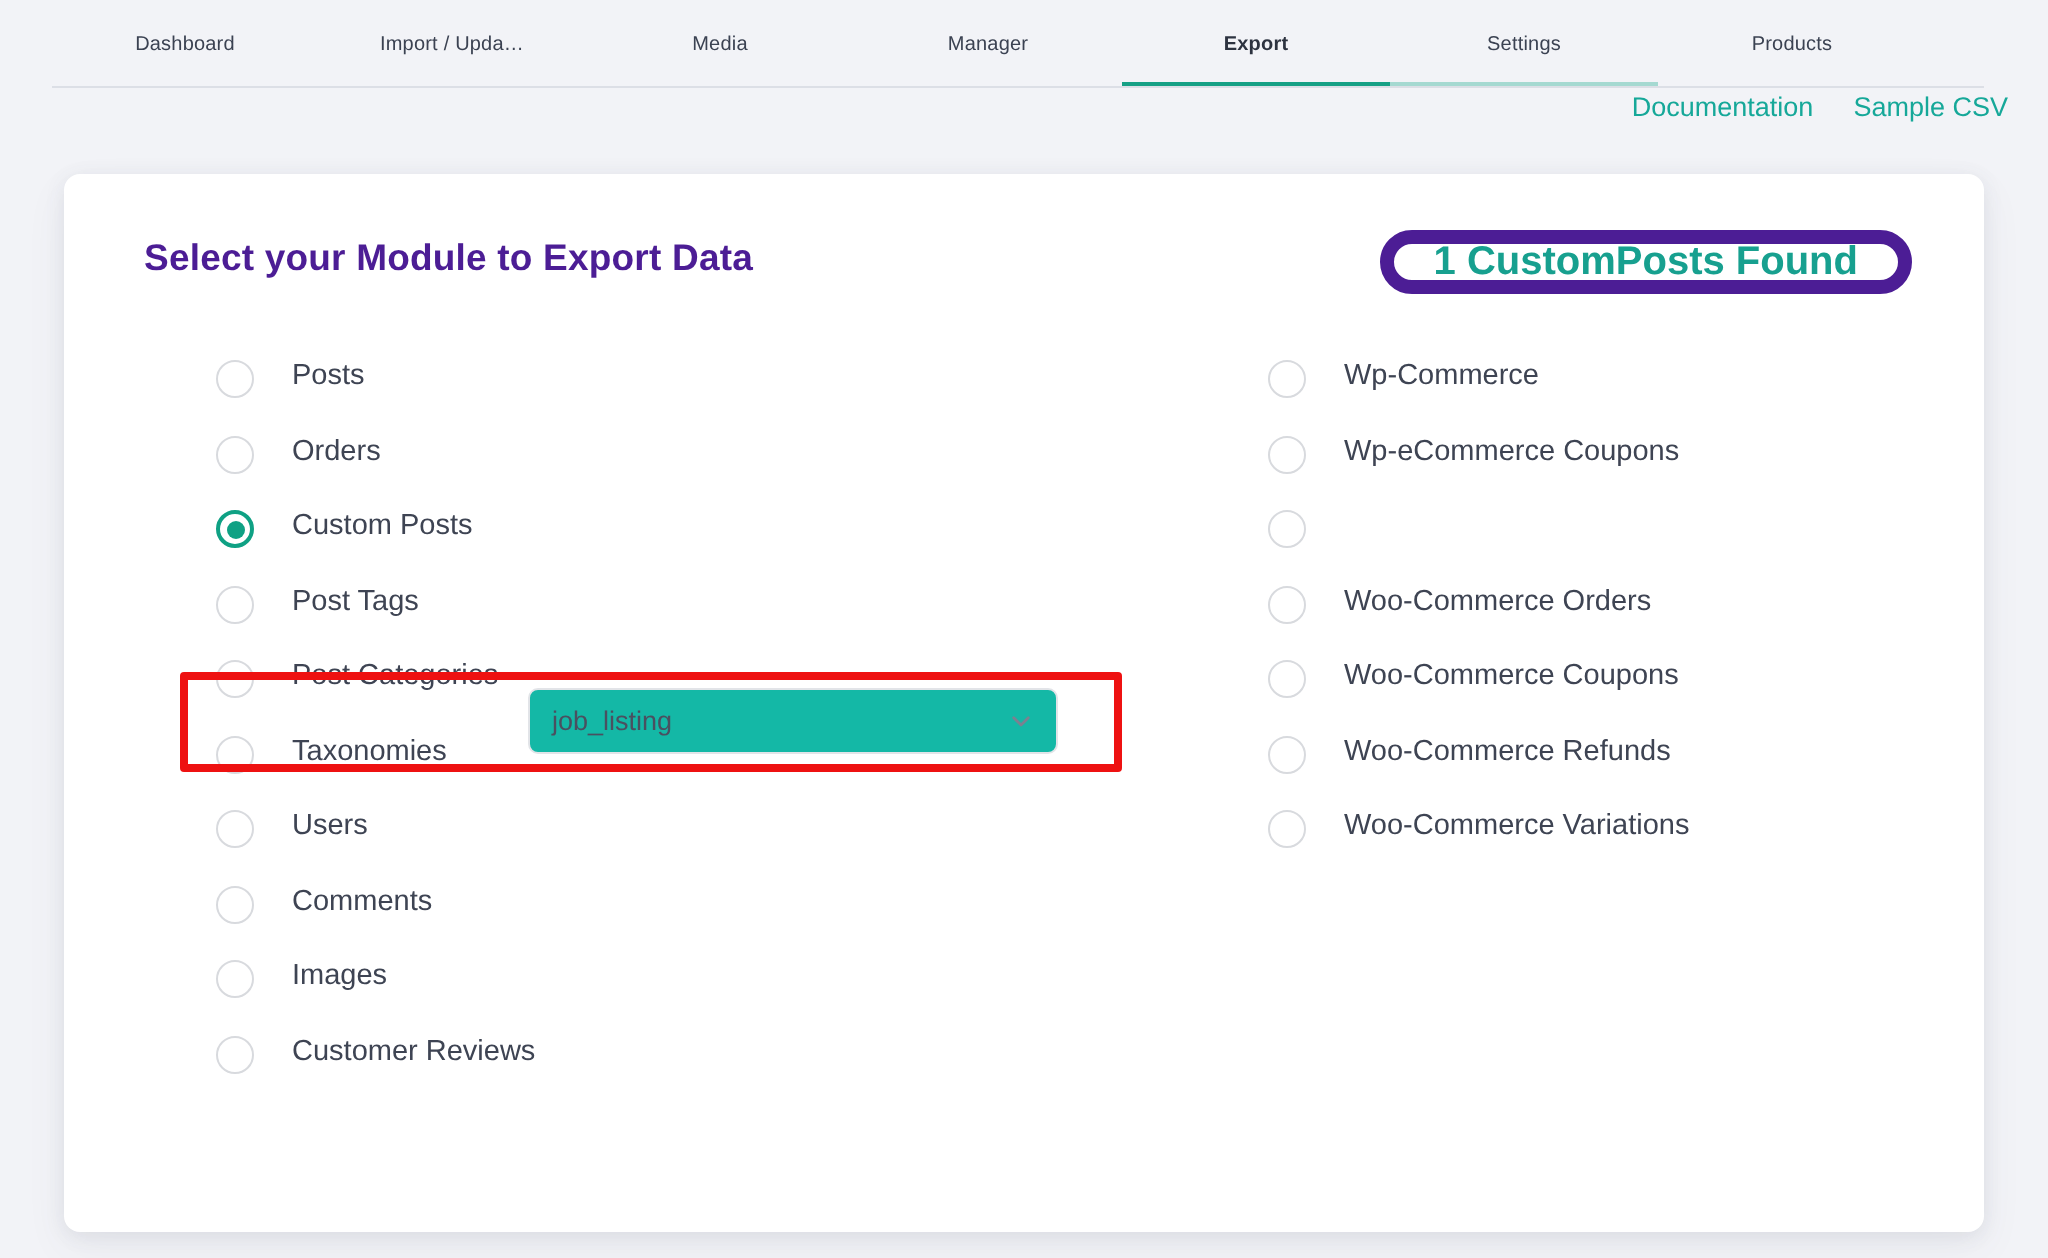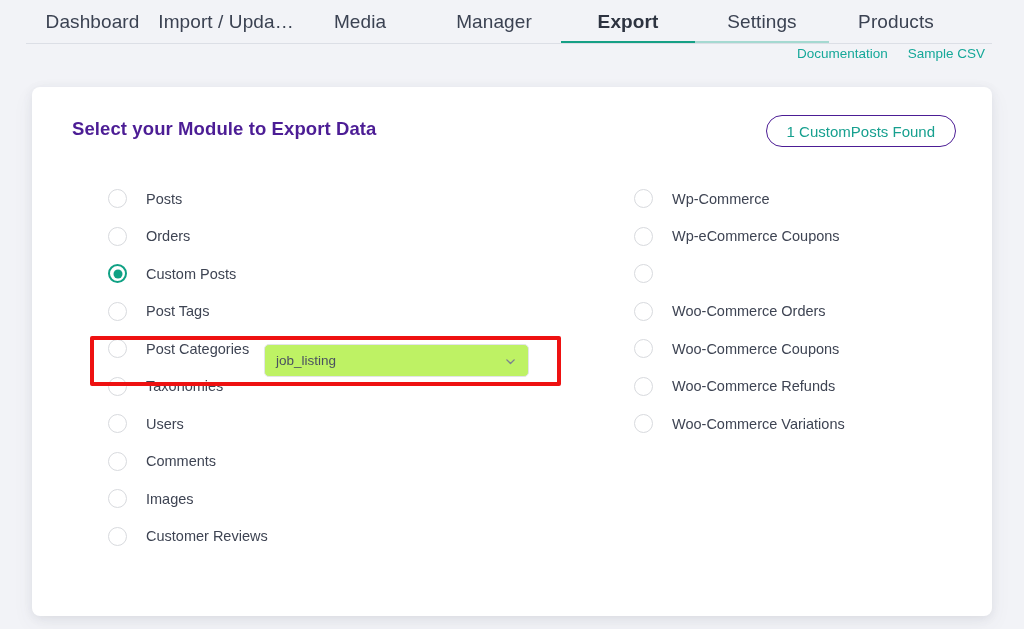--- a/index.html
+++ b/index.html
@@ -25,21 +25,21 @@
     align-items: flex-start;
     padding-left: 26px;
     box-sizing: border-box;
   }
   .tab {
     position: relative;
     height: 44px;
     display: flex;
     align-items: center;
     justify-content: center;
-    font-size: 19px;
+    font-size: 10px;
     color: #3b4252;
     letter-spacing: .1px;
     box-sizing: border-box;
     cursor: pointer;
     white-space: nowrap;
   }
   .tab-dashboard { width: 133px; }
   .tab-import    { width: 134px; }
   .tab-media     { width: 134px; }
   .tab-manager   { width: 134px; }
@@ -73,21 +73,21 @@
     left: 26px;
     top: 43px;
     width: 966px;
     height: 1px;
     background: #dcdfe6;
   }
 
   
   .links {
     position: absolute;
-    right: 39px;
+    right: 20px;
     top: 46px;
     display: flex;
     gap: 20px;
     align-items: center;
     margin-left: 28px;
   }
   .link {
     font-size: 13.5px;
     color: #16a899;
     text-decoration: none;
@@ -119,25 +119,25 @@
   }
 
   .found-badge {
     position: absolute;
     right: 36px;
     top: 28px;
     height: 32px;
     padding: 0 20px;
     display: flex;
     align-items: center;
-    border: 1px solid #4c1d95;
+    border: 7px solid #4c1d95;
     border-radius: 18px;
     color: #17a08f;
-    font-size: 15px;
-    font-weight: normal;
+    font-size: 20px;
+    font-weight: bold;
     background: #fff;
     box-sizing: border-box;
     white-space: nowrap;
   }
 
   
   .col-left {
     position: absolute;
     left: 44px;
     top: 93px;
@@ -145,21 +145,20 @@
   }
   .col-right {
     position: absolute;
     left: 570px;
     top: 93px;
     width: 350px;
   }
   .radio-row {
     height: 37.5px;
     display: flex;
-    align-items: center;
     cursor: pointer;
   }
   .radio {
     width: 19px;
     height: 19px;
     border-radius: 50%;
     border: 1.5px solid #d8dade;
     background: #fff;
     box-sizing: border-box;
     flex: none;
@@ -187,21 +186,21 @@
 
   
   .cpt-select {
     position: absolute;
     left: 232px;
     top: 257px;
     width: 265px;
     height: 33px;
     border: 1px solid #e2e4e8;
     border-radius: 5px;
-    background: #bef264;
+    background: #14b8a6;
     box-sizing: border-box;
     display: flex;
     align-items: center;
     padding: 0 11px;
     cursor: pointer;
     z-index: 4;
   }
   .cpt-select-value {
     font-size: 13.5px;
     color: #4a5060;

